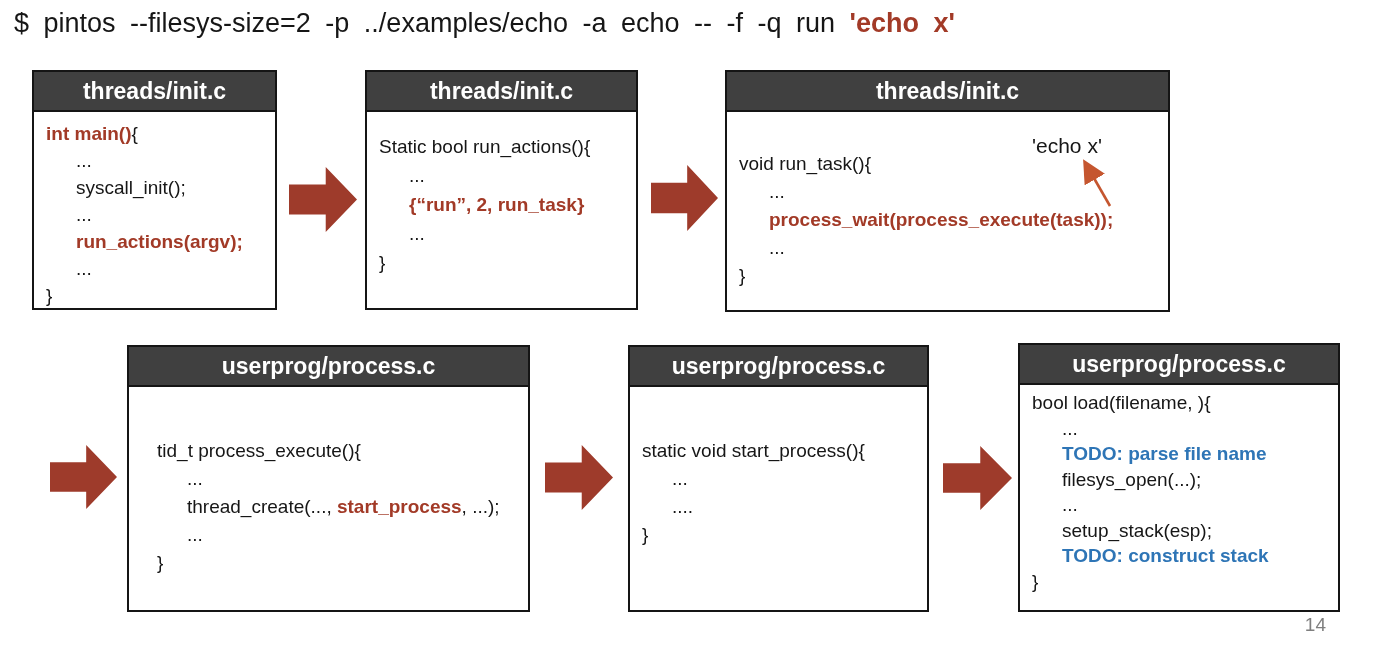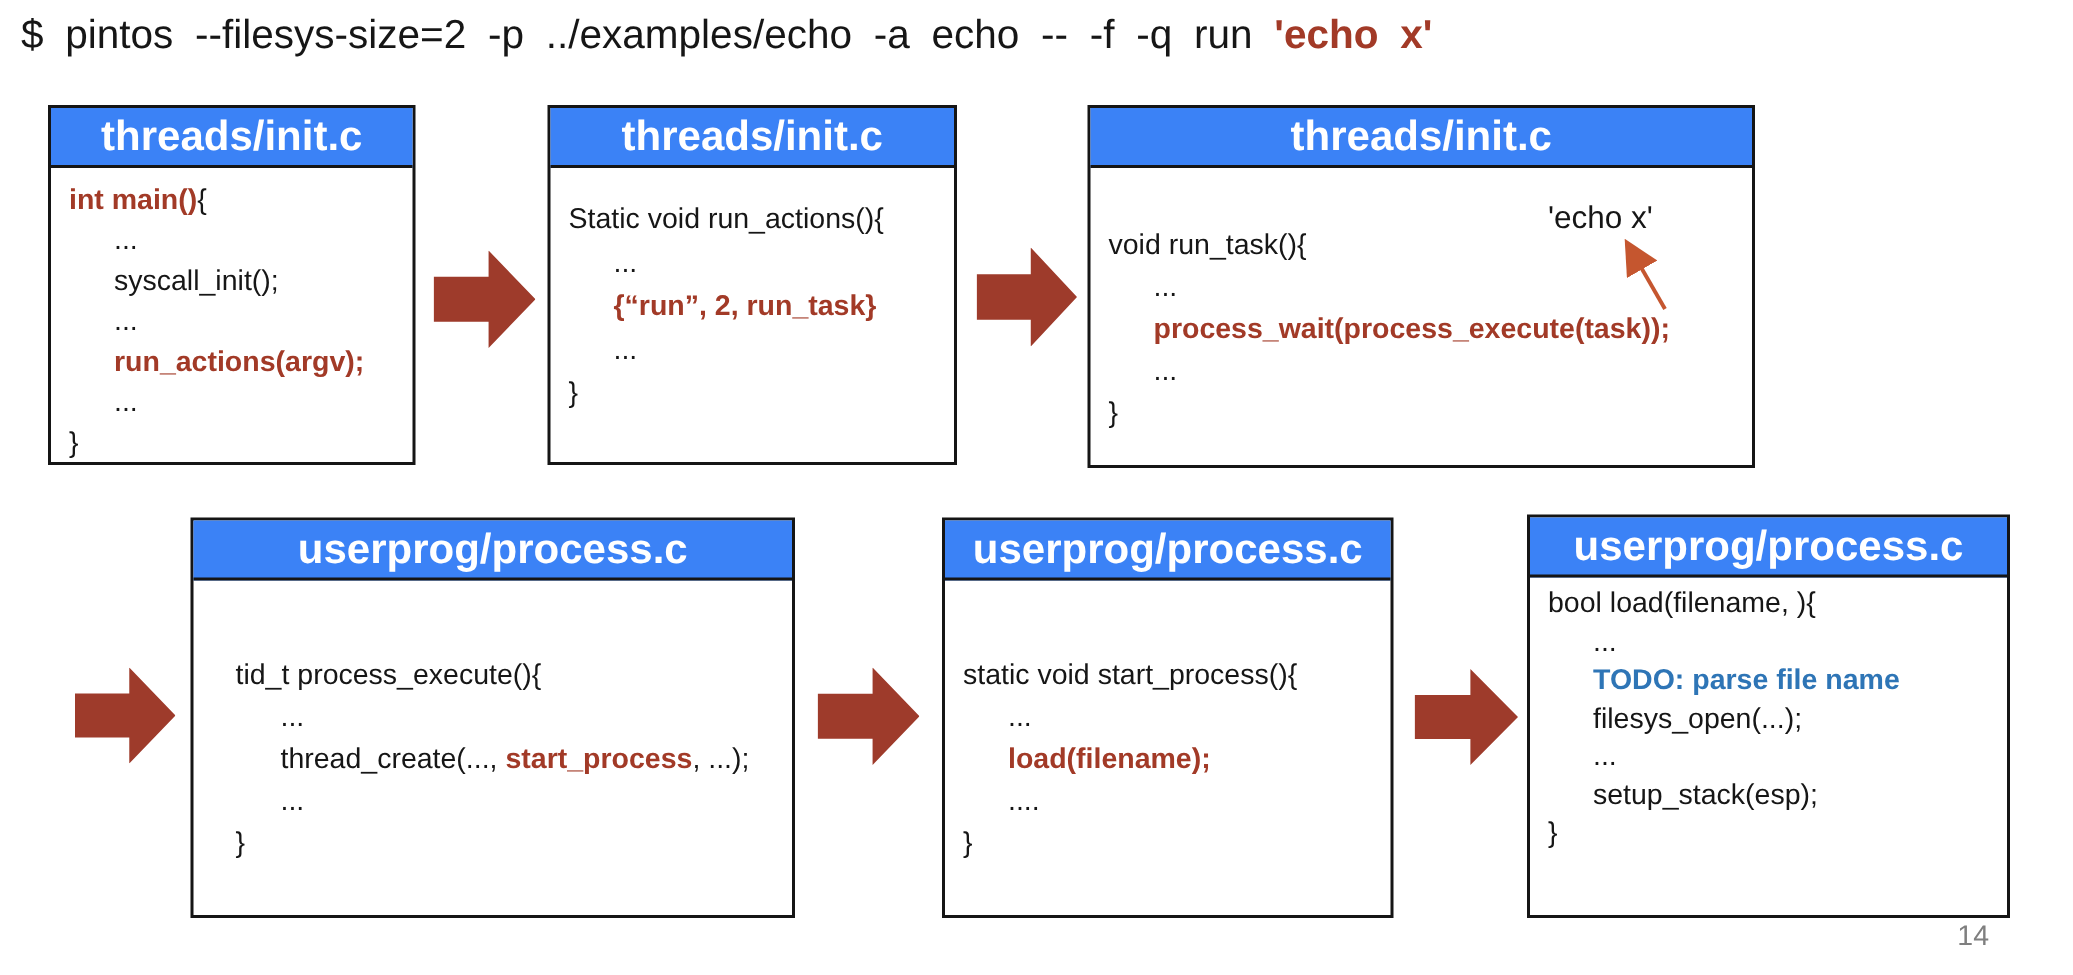--- a/index.html
+++ b/index.html
@@ -14,22 +14,22 @@
     position:absolute;left:14px;top:8px;font-size:27px;color:#161616;
     word-spacing:7px;white-space:pre;letter-spacing:0px;
   }
   .cmd-hl{color:#A23A27;font-weight:700;}
 
   
   .codebox{
     position:absolute;background:#fff;border:2px solid #151515;box-sizing:border-box;
   }
   .codebox .hdr{
-    height:38px;background:#3b82f6;border-bottom:2px solid #151515;
-    color:#ffffff;font-weight:700;font-size:28px;
+    height:38px;background:#404040;border-bottom:2px solid #151515;
+    color:#ffffff;font-weight:700;font-size:23px;
     display:flex;align-items:center;justify-content:center;
     box-shadow:0 2px 2px rgba(0,0,0,0.25) inset 0 0 0 transparent;
   }
   .codebox .body{
     font-size:19px;color:#161616;padding:10px 12px 0 12px;
   }
   .code-line{white-space:pre;}
   .ind{padding-left:30px;}
   .seg-plain{color:#161616;}
   .seg-red{color:#A23A27;font-weight:700;}
@@ -77,21 +77,21 @@
         <div class="code-line ind"><span class="seg-plain">...</span></div>
         <div class="code-line"><span class="seg-plain">}</span></div>
       </div>
   </div>
 
   <div class="blockarrow" style="left:289px;top:167px;width:68px;height:65px;"></div>
 
   <div class="codebox b2" style="left:365px;top:70px;width:273px;height:240px;">
     <div class="hdr">threads/init.c</div>
     <div class="body">
-        <div class="code-line"><span class="seg-plain">Static void run_actions(){</span></div>
+        <div class="code-line"><span class="seg-plain">Static bool run_actions(){</span></div>
         <div class="code-line ind"><span class="seg-plain">...</span></div>
         <div class="code-line ind"><span class="seg-red">{“run”, 2, run_task}</span></div>
         <div class="code-line ind"><span class="seg-plain">...</span></div>
         <div class="code-line"><span class="seg-plain">}</span></div>
       </div>
   </div>
 
   <div class="blockarrow" style="left:651px;top:165px;width:67px;height:66px;"></div>
 
   <div class="codebox b3" style="left:725px;top:70px;width:445px;height:242px;">
@@ -128,35 +128,35 @@
       </div>
   </div>
 
   <div class="blockarrow" style="left:545px;top:445px;width:68px;height:65px;"></div>
 
   <div class="codebox b5" style="left:628px;top:345px;width:301px;height:267px;">
     <div class="hdr">userprog/process.c</div>
     <div class="body">
         <div class="code-line"><span class="seg-plain">static void start_process(){</span></div>
         <div class="code-line ind"><span class="seg-plain">...</span></div>
-        <div class="code-line ind"><span class="seg-red">load(filename);</span></div>
         <div class="code-line ind"><span class="seg-plain">....</span></div>
         <div class="code-line"><span class="seg-plain">}</span></div>
       </div>
   </div>
 
   <div class="blockarrow" style="left:943px;top:446px;width:69px;height:64px;"></div>
 
   <div class="codebox b6" style="left:1018px;top:343px;width:322px;height:269px;">
     <div class="hdr">userprog/process.c</div>
     <div class="body">
         <div class="code-line"><span class="seg-plain">bool load(filename, ){</span></div>
         <div class="code-line ind"><span class="seg-plain">...</span></div>
         <div class="code-line ind"><span class="seg-blue">TODO: parse file name</span></div>
         <div class="code-line ind"><span class="seg-plain">filesys_open(...);</span></div>
         <div class="code-line ind"><span class="seg-plain">...</span></div>
         <div class="code-line ind"><span class="seg-plain">setup_stack(esp);</span></div>
+        <div class="code-line ind"><span class="seg-blue">TODO: construct stack</span></div>
         <div class="code-line"><span class="seg-plain">}</span></div>
       </div>
   </div>
 
   <div class="page-number">14</div>
 </div>
 
 </body></html>

